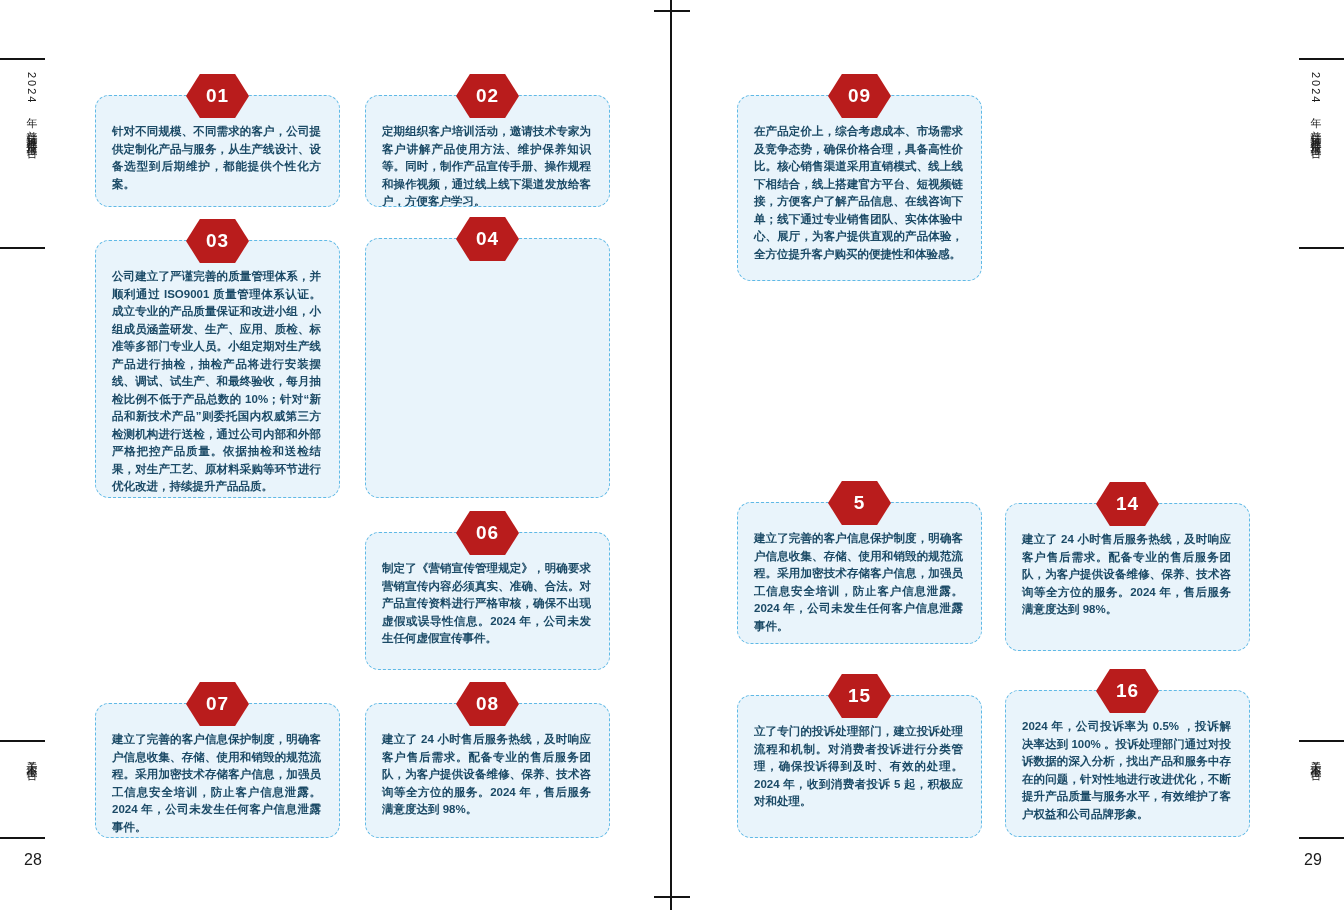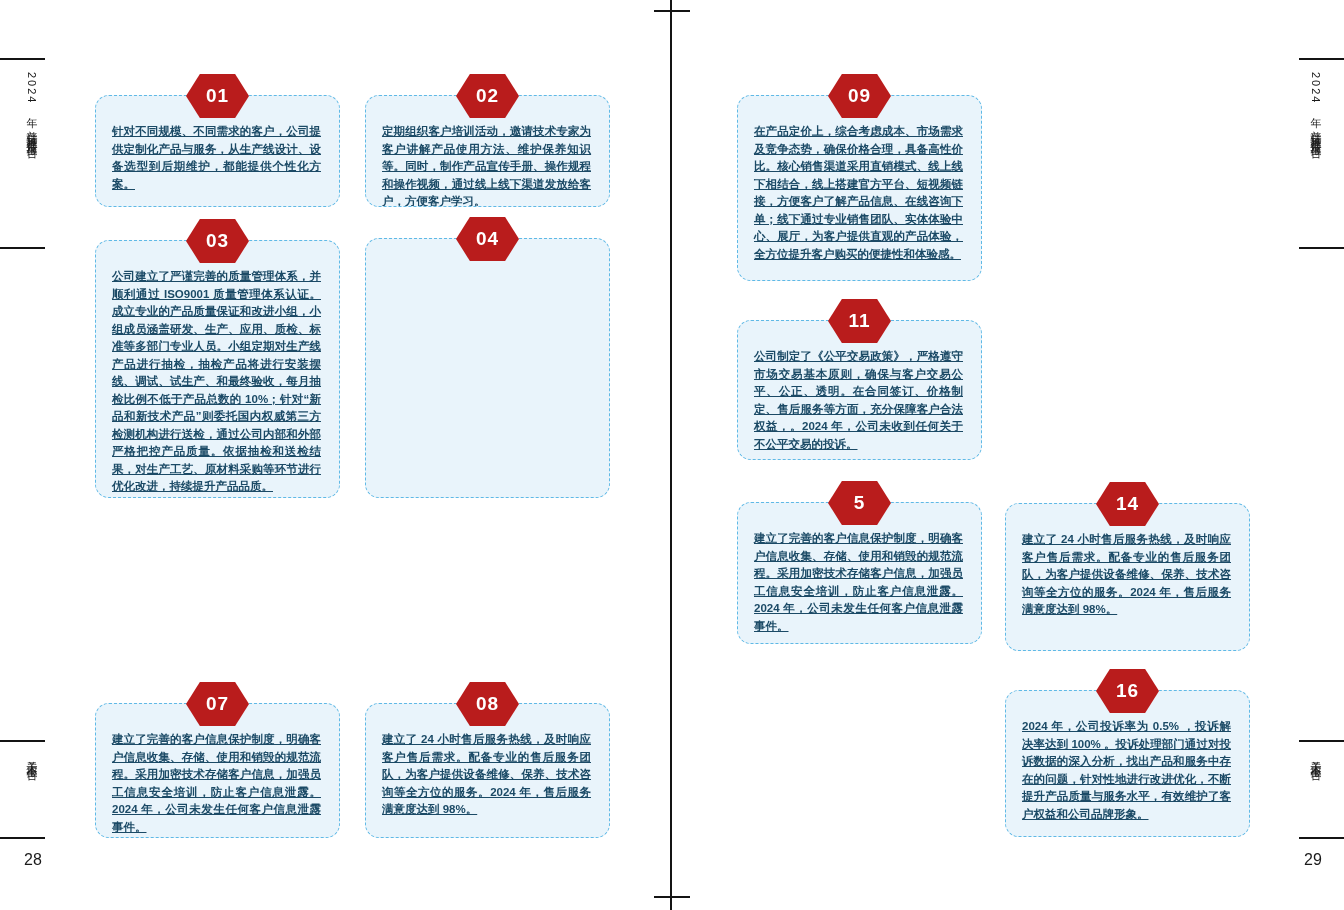--- a/index.html
+++ b/index.html
@@ -35,21 +35,20 @@
     position:absolute;
     background:#E9F4FB;
     border:1.6px dashed #5FB9E6;
     border-radius:14px;
     box-sizing:border-box;
   }
   .box-body{
     position:absolute;left:0;top:0;right:0;bottom:0;
     padding:27px 18px 12px 16px;
     overflow:hidden;
-    text-decoration:underline;
   }
   .box-body p{
     margin:0 0 8px 0;
     font-size:11.5px;
     line-height:17.5px;
     text-align:justify;
     color:#1B4A66;
     font-weight:bold;
   }
   .badge{
@@ -123,20 +122,28 @@
 
   <div class="box" style="left:365px;top:238px;width:245px;height:260px">
     <div class="badge">
         <span>04</span>
       </div>
     <div class="box-body">
     </div>
   </div>
 
 
+  <div class="box" style="left:365px;top:532px;width:245px;height:138px">
+    <div class="badge">
+        <span>06</span>
+      </div>
+    <div class="box-body">
+        <p>制定了《营销宣传管理规定》，明确要求营销宣传内容必须真实、准确、合法。对产品宣传资料进行严格审核，确保不出现虚假或误导性信息。2024 年，公司未发生任何虚假宣传事件。</p>
+      </div>
+  </div>
 
   <div class="box" style="left:95px;top:703px;width:245px;height:135px">
     <div class="badge">
         <span>07</span>
       </div>
     <div class="box-body">
         <p>建立了完善的客户信息保护制度，明确客户信息收集、存储、使用和销毁的规范流程。采用加密技术存储客户信息，加强员工信息安全培训，防止客户信息泄露。2024 年，公司未发生任何客户信息泄露事件。</p>
       </div>
   </div>
 
@@ -152,48 +159,48 @@
   <div class="box" style="left:737px;top:95px;width:245px;height:186px">
     <div class="badge">
         <span>09</span>
       </div>
     <div class="box-body">
         <p>在产品定价上，综合考虑成本、市场需求及竞争态势，确保价格合理，具备高性价比。核心销售渠道采用直销模式、线上线下相结合，线上搭建官方平台、短视频链接，方便客户了解产品信息、在线咨询下单；线下通过专业销售团队、实体体验中心、展厅，为客户提供直观的产品体验，全方位提升客户购买的便捷性和体验感。</p>
       </div>
   </div>
 
 
-  <div class="box" style="left:737px;top:320px;width:245px;height:140px">
-    <div class="badge">
-        <span>11</span>
-      </div>
-    <div class="box-body">
-        <p>公司制定了《公平交易政策》，严格遵守市场交易基本原则，确保与客户交易公平、公正、透明。在合同签订、价格制定、售后服务等方面，充分保障客户合法权益，。2024 年，公司未收到任何关于不公平交易的投诉。</p>
-      </div>
-  </div>
 
 
   <div class="box" style="left:737px;top:502px;width:245px;height:142px">
     <div class="badge">
         <span>5</span>
       </div>
     <div class="box-body">
         <p>建立了完善的客户信息保护制度，明确客户信息收集、存储、使用和销毁的规范流程。采用加密技术存储客户信息，加强员工信息安全培训，防止客户信息泄露。2024 年，公司未发生任何客户信息泄露事件。</p>
       </div>
   </div>
 
   <div class="box" style="left:1005px;top:503px;width:245px;height:148px">
     <div class="badge">
         <span>14</span>
       </div>
     <div class="box-body">
         <p>建立了 24 小时售后服务热线，及时响应客户售后需求。配备专业的售后服务团队，为客户提供设备维修、保养、技术咨询等全方位的服务。2024 年，售后服务满意度达到 98%。</p>
       </div>
   </div>
 
+  <div class="box" style="left:737px;top:695px;width:245px;height:143px">
+    <div class="badge">
+        <span>15</span>
+      </div>
+    <div class="box-body">
+        <p>立了专门的投诉处理部门，建立投诉处理流程和机制。对消费者投诉进行分类管理，确保投诉得到及时、有效的处理。2024 年，收到消费者投诉 5 起，积极应对和处理。</p>
+      </div>
+  </div>
 
   <div class="box" style="left:1005px;top:690px;width:245px;height:147px">
     <div class="badge">
         <span>16</span>
       </div>
     <div class="box-body">
         <p>2024 年，公司投诉率为 0.5% ，投诉解决率达到 100% 。投诉处理部门通过对投诉数据的深入分析，找出产品和服务中存在的问题，针对性地进行改进优化，不断提升产品质量与服务水平，有效维护了客户权益和公司品牌形象。</p>
       </div>
   </div>
 

